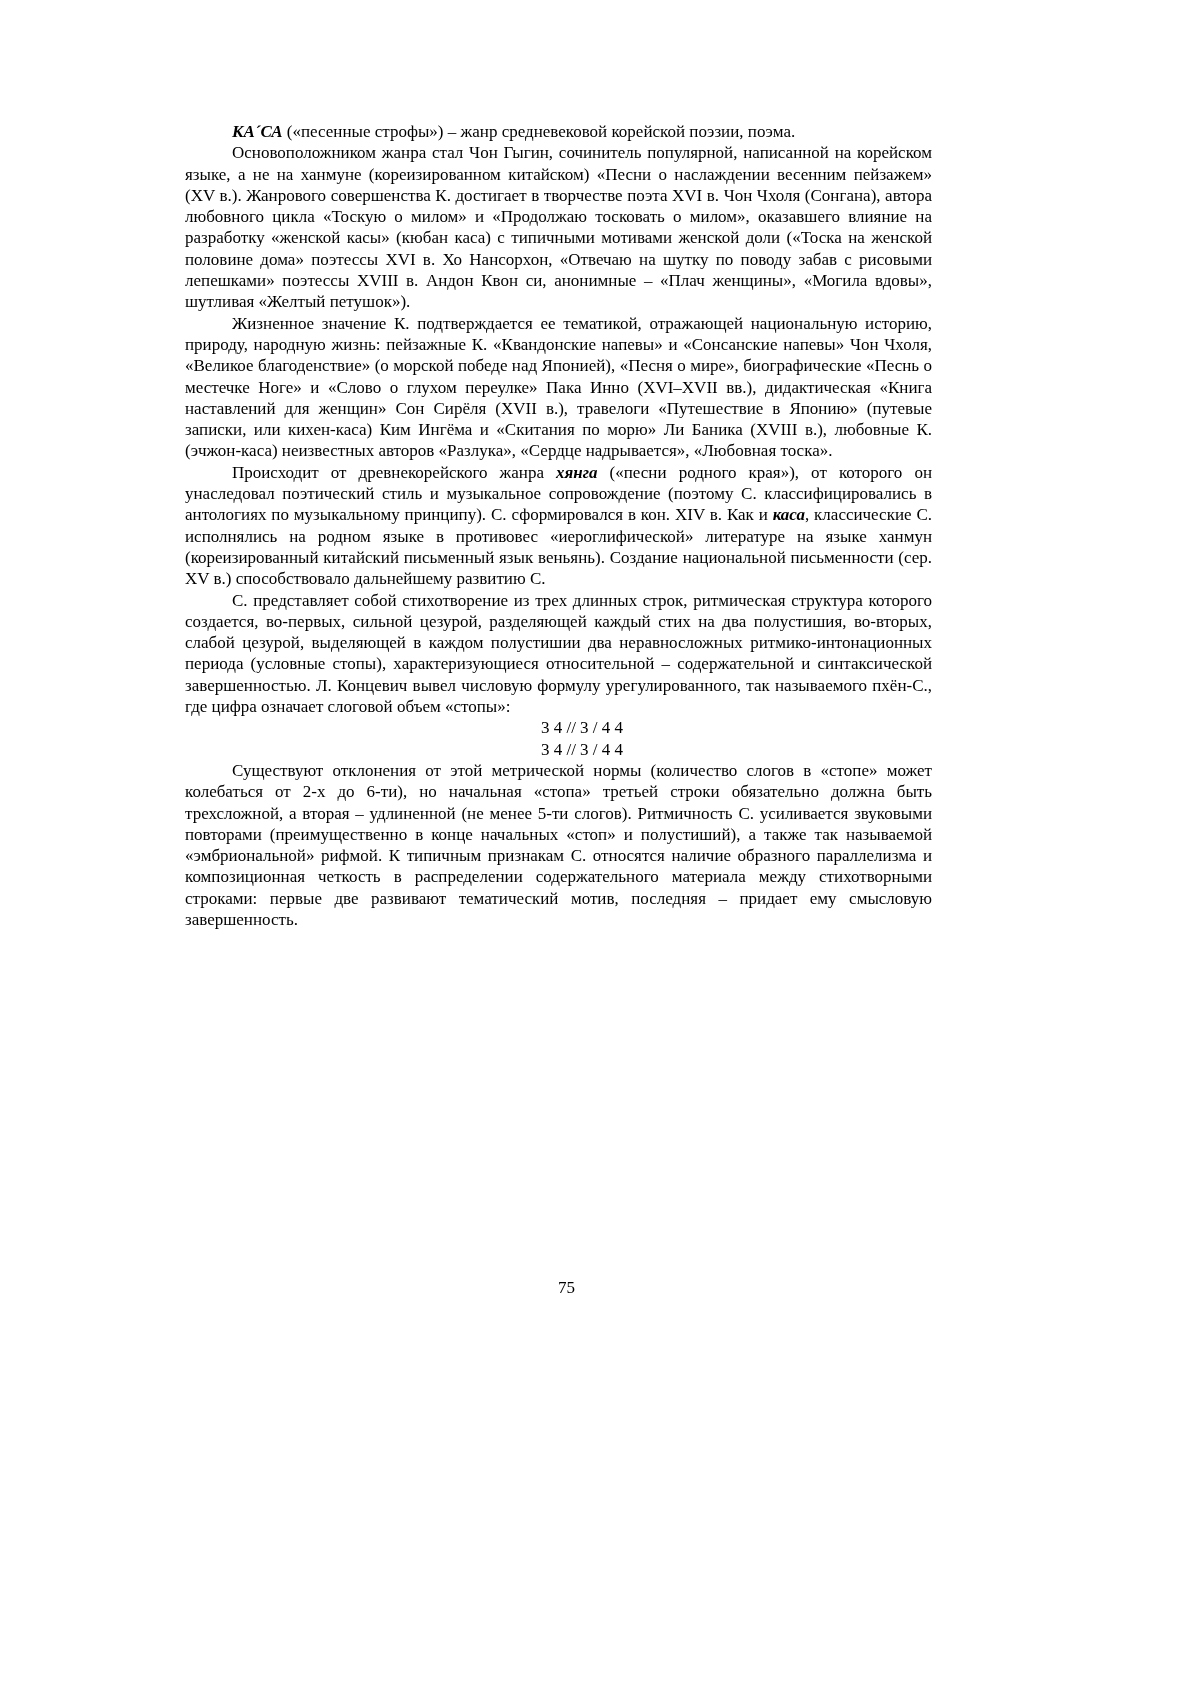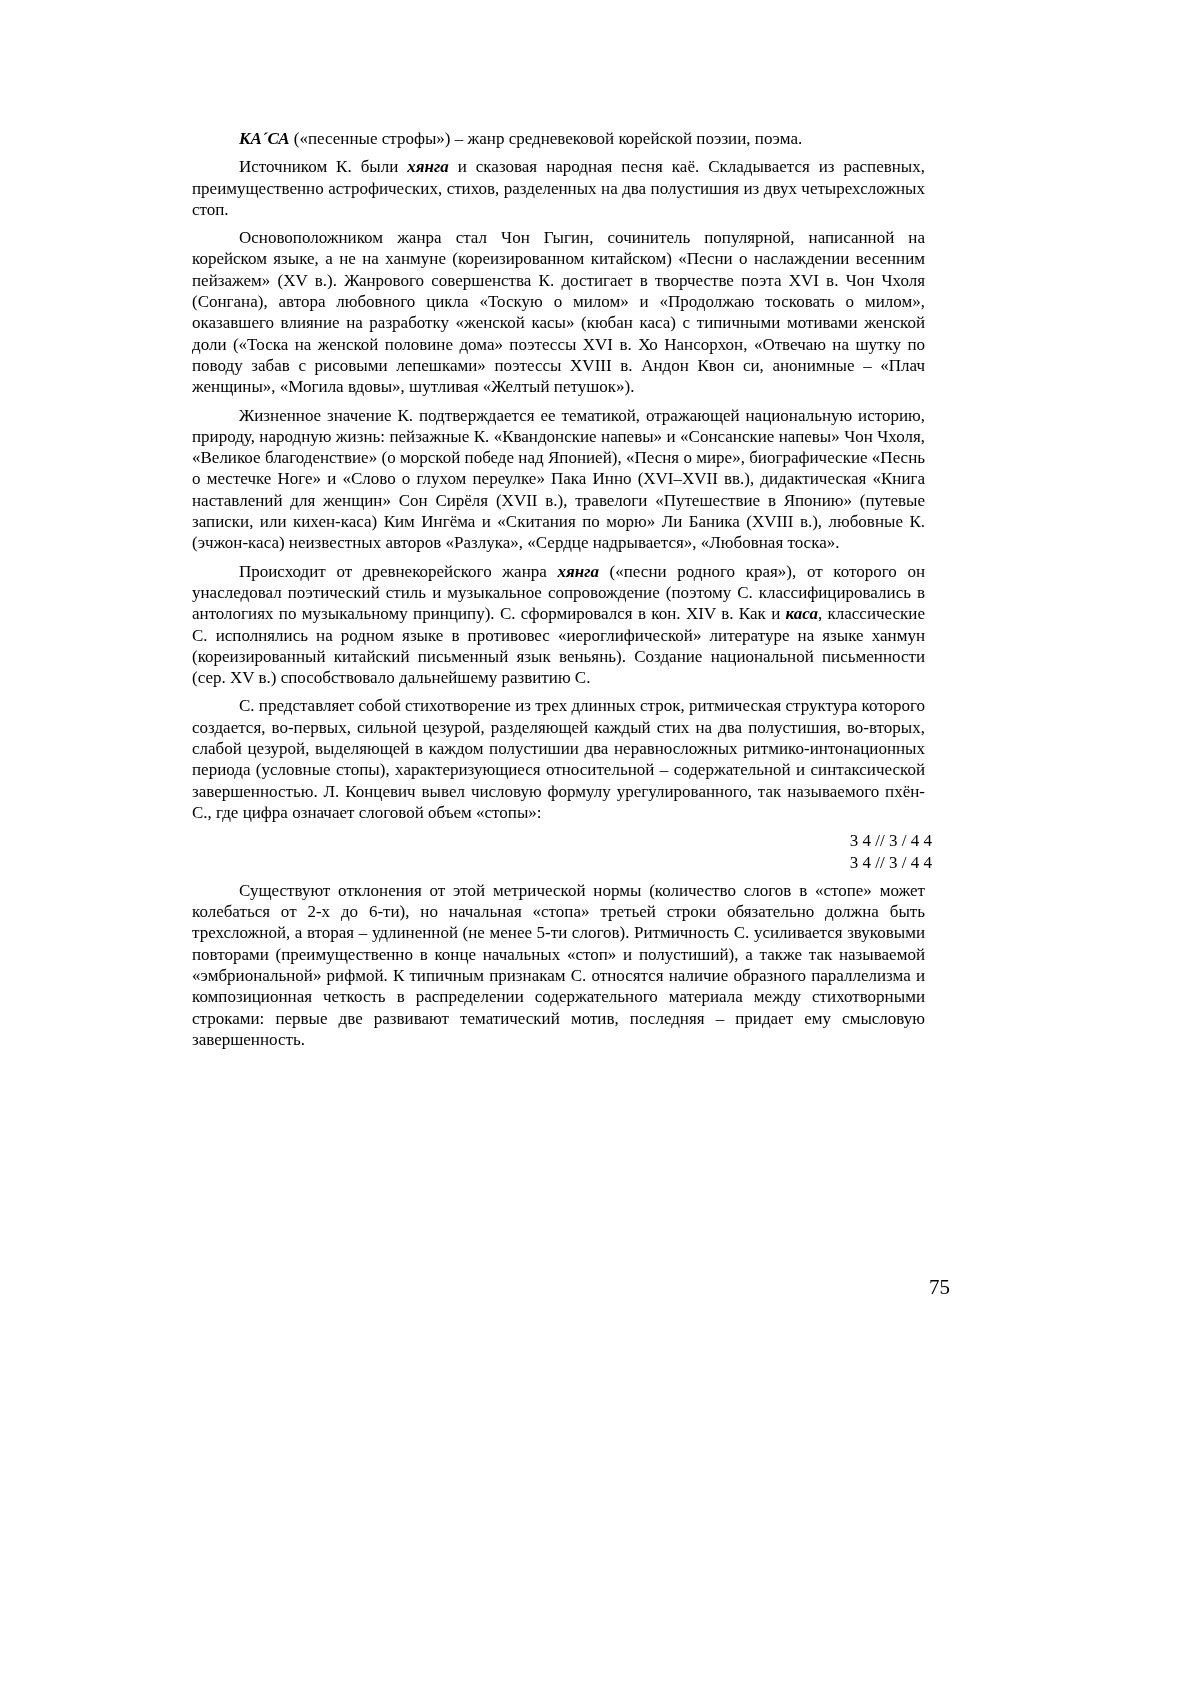--- a/index.html
+++ b/index.html
@@ -25,58 +25,57 @@
   .text-body {
     position: absolute;
     left: 185px;
     top: 121px;
     width: 747px;
     font-size: 17px;
     line-height: 21.3px;
     text-align: justify;
   }
   p.para {
-    margin: 7px;
+    margin: 0;
     text-indent: 47px;
   }
   p.section-start {
     margin-top: 21px;
   }
   .bi {
     font-weight: bold;
     font-style: italic;
   }
   .it {
     font-style: italic;
   }
   .formula {
-    text-align: right;
+    text-align: center;
     padding-left: 47px;
     font-family: Liberation Serif, serif;
   }
   .page-number {
     position: absolute;
     top: 1277px;
-    left: 203px;
+    left: 193px;
     width: 747px;
-    text-align: right;
-    font-size: 21px;
+    text-align: center;
+    font-size: 17px;
     line-height: 21.3px;
   }
 </style>
 </head>
 <body>
 
 <div class="page">
 
   <div class="text-body">
 
     <p class="para"><span class="bi">КА´СА</span><span> («песенные строфы») – жанр средневековой корейской поэзии, поэма.</span></p>
 
-    <p class="para"><span>Источником К. были </span><span class="bi">хянга</span><span> и сказовая народная песня каё. Складывается из распевных, преимущественно астрофических, стихов, разделенных на два полустишия из двух четырехсложных стоп.</span></p>
 
     <p class="para"><span>Основоположником жанра стал Чон Гыгин, сочинитель популярной, написанной на корейском языке, а не на ханмуне (кореизированном китайском) «Песни о наслаждении весенним пейзажем» (XV в.). Жанрового совершенства К. достигает в творчестве поэта XVI в. Чон Чхоля (Сонгана), автора любовного цикла «Тоскую о милом» и «Продолжаю тосковать о милом», оказавшего влияние на разработку «женской касы» (кюбан каса) с типичными мотивами женской доли («Тоска на женской половине дома» поэтессы XVI в. Хо Нансорхон, «Отвечаю на шутку по поводу забав с рисовыми лепешками» поэтессы XVIII в. Андон Квон си, анонимные – «Плач женщины», «Могила вдовы», шутливая «Желтый петушок»).</span></p>
 
     <p class="para"><span>Жизненное значение К. подтверждается ее тематикой, отражающей национальную историю, природу, народную жизнь: пейзажные К. «Квандонские напевы» и «Сонсанские напевы» Чон Чхоля, «Великое благоденствие» (о морской победе над Японией), «Песня о мире», биографические «Песнь о местечке Ноге» и «Слово о глухом переулке» Пака Инно (XVI–XVII вв.), дидактическая «Книга наставлений для женщин» Сон Сирёля (XVII в.), травелоги «Путешествие в Японию» (путевые записки, или кихен-каса) Ким Ингёма и «Скитания по морю» Ли Баника (XVIII в.), любовные К. (эчжон-каса) неизвестных авторов «Разлука», «Сердце надрывается», «Любовная тоска».</span></p>
 
 
     <p class="para"><span>Происходит от древнекорейского жанра </span><span class="bi">хянга</span><span> («песни родного края»), от которого он унаследовал поэтический стиль и музыкальное сопровождение (поэтому С. классифицировались в антологиях по музыкальному принципу). С. сформировался в кон. XIV в. Как и </span><span class="bi">каса</span><span>, классические С. исполнялись на родном языке в противовес «иероглифической» литературе на языке ханмун (кореизированный китайский письменный язык веньянь). Создание национальной письменности (сер. XV в.) способствовало дальнейшему развитию С.</span></p>
 
     <p class="para"><span>С. представляет собой стихотворение из трех длинных строк, ритмическая структура которого создается, во-первых, сильной цезурой, разделяющей каждый стих на два полустишия, во-вторых, слабой цезурой, выделяющей в каждом полустишии два неравносложных ритмико-интонационных периода (условные стопы), характеризующиеся относительной – содержательной и синтаксической завершенностью. Л. Концевич вывел числовую формулу урегулированного, так называемого пхён-С., где цифра означает слоговой объем «стопы»:</span></p>
 

